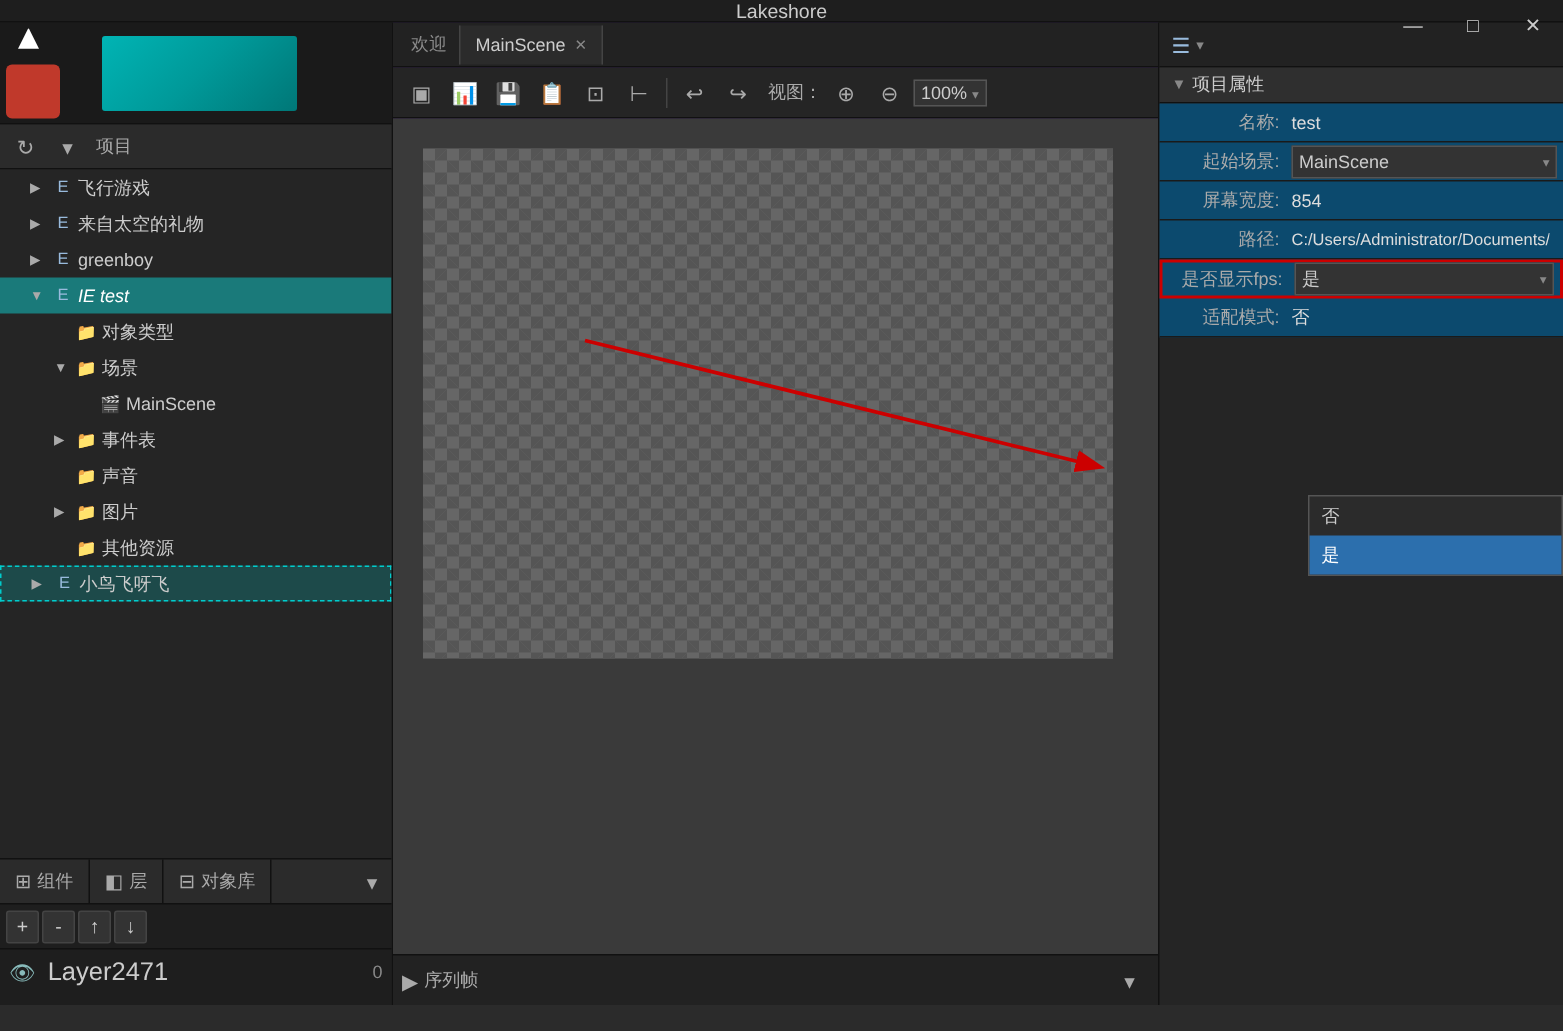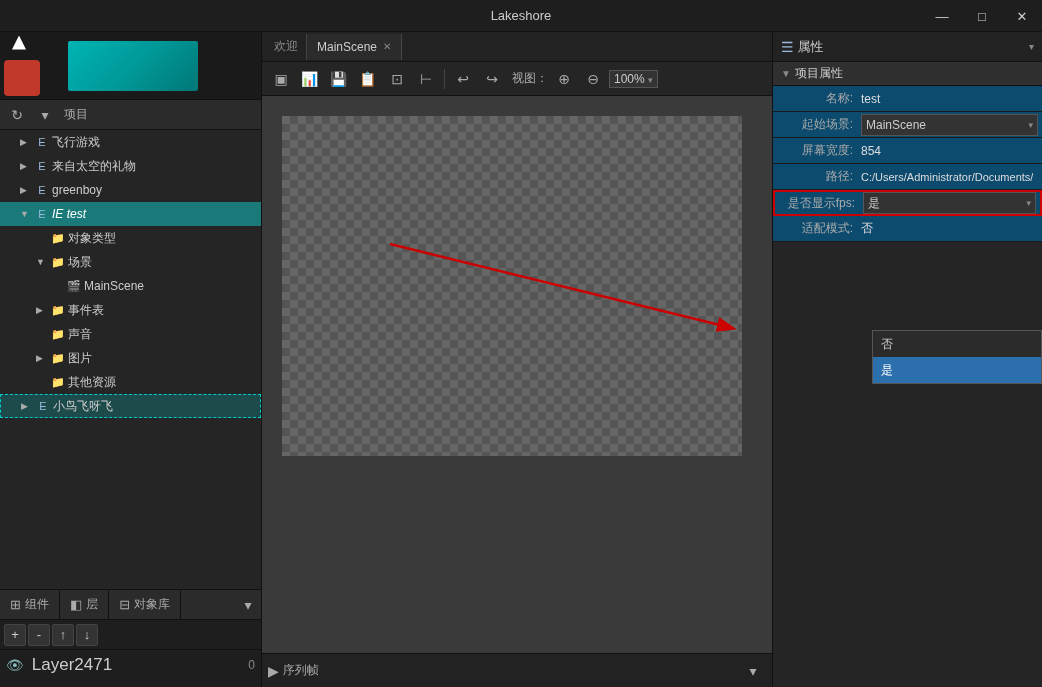--- a/index.html
+++ b/index.html
@@ -9,21 +9,21 @@
       background: #2b2b2b;
       font-family: "Microsoft YaHei", "SimHei", sans-serif;
       font-size: 13px;
       color: #ccc;
       overflow: hidden;
       position: relative;
     }
 
     
     .titlebar {
-      height: 32px;
+      height: 15px;
       background: #1e1e1e;
       display: flex;
       align-items: center;
       justify-content: center;
       position: relative;
       border-bottom: 1px solid #111;
     }
     .titlebar-title {
       color: #ccc;
       font-size: 13px;
@@ -641,21 +641,20 @@
       <div style="flex:1;"></div>
       <div class="vt-btn">▾</div>
     </div>
 
   </div>
 
   <div class="right-panel">
 
     <div class="right-header">
       <span class="right-header-icon">☰</span>
-      <span class="right-header-label">属性</span>
       <span class="right-header-arrow">▾</span>
     </div>
 
     <div class="props-section-header">
       <span style="font-size:10px;color:#888;">▼</span>
       <span class="props-section-label">项目属性</span>
     </div>
 
     <div class="props-section">
 

